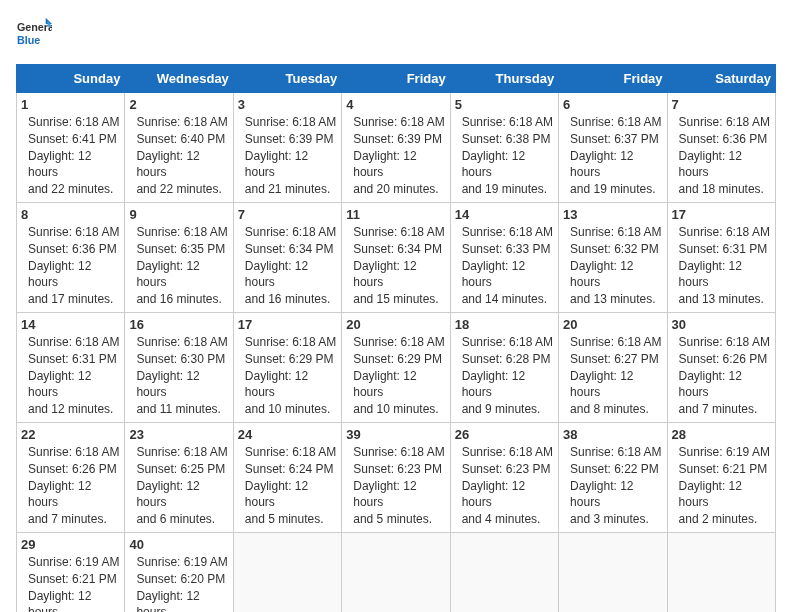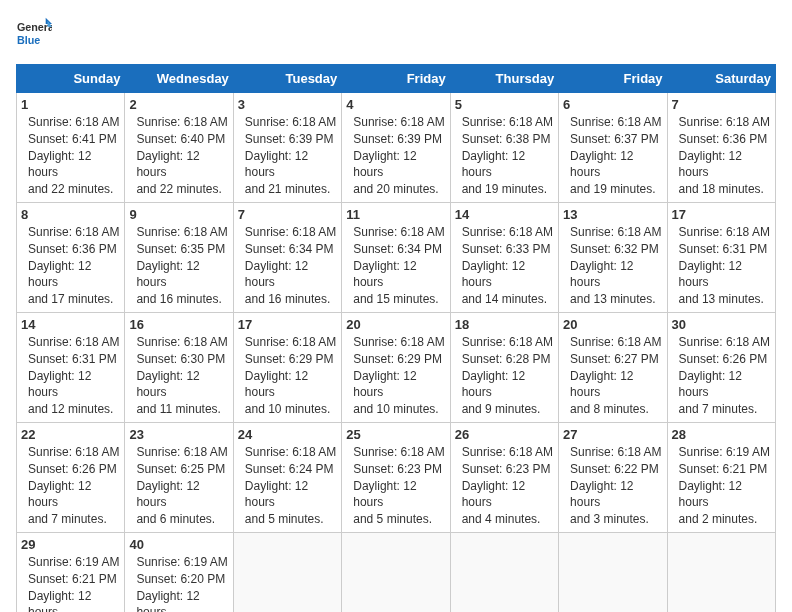--- a/index.html
+++ b/index.html
@@ -275,35 +275,35 @@
 and 6 minutes.</div>
         </td>
         <td>
           <span class="day-num">24</span>
           <div class="day-info" style="white-space: pre-line;">Sunrise: 6:18 AM
 Sunset: 6:24 PM
 Daylight: 12 hours
 and 5 minutes.</div>
         </td>
         <td>
-          <span class="day-num">25</span>
+          <span class="day-num">39</span>
           <div class="day-info" style="white-space: pre-line;">Sunrise: 6:18 AM
 Sunset: 6:23 PM
 Daylight: 12 hours
 and 5 minutes.</div>
         </td>
         <td>
           <span class="day-num">26</span>
           <div class="day-info" style="white-space: pre-line;">Sunrise: 6:18 AM
 Sunset: 6:23 PM
 Daylight: 12 hours
 and 4 minutes.</div>
         </td>
         <td>
-          <span class="day-num">27</span>
+          <span class="day-num">38</span>
           <div class="day-info" style="white-space: pre-line;">Sunrise: 6:18 AM
 Sunset: 6:22 PM
 Daylight: 12 hours
 and 3 minutes.</div>
         </td>
         <td>
           <span class="day-num">28</span>
           <div class="day-info" style="white-space: pre-line;">Sunrise: 6:19 AM
 Sunset: 6:21 PM
 Daylight: 12 hours

